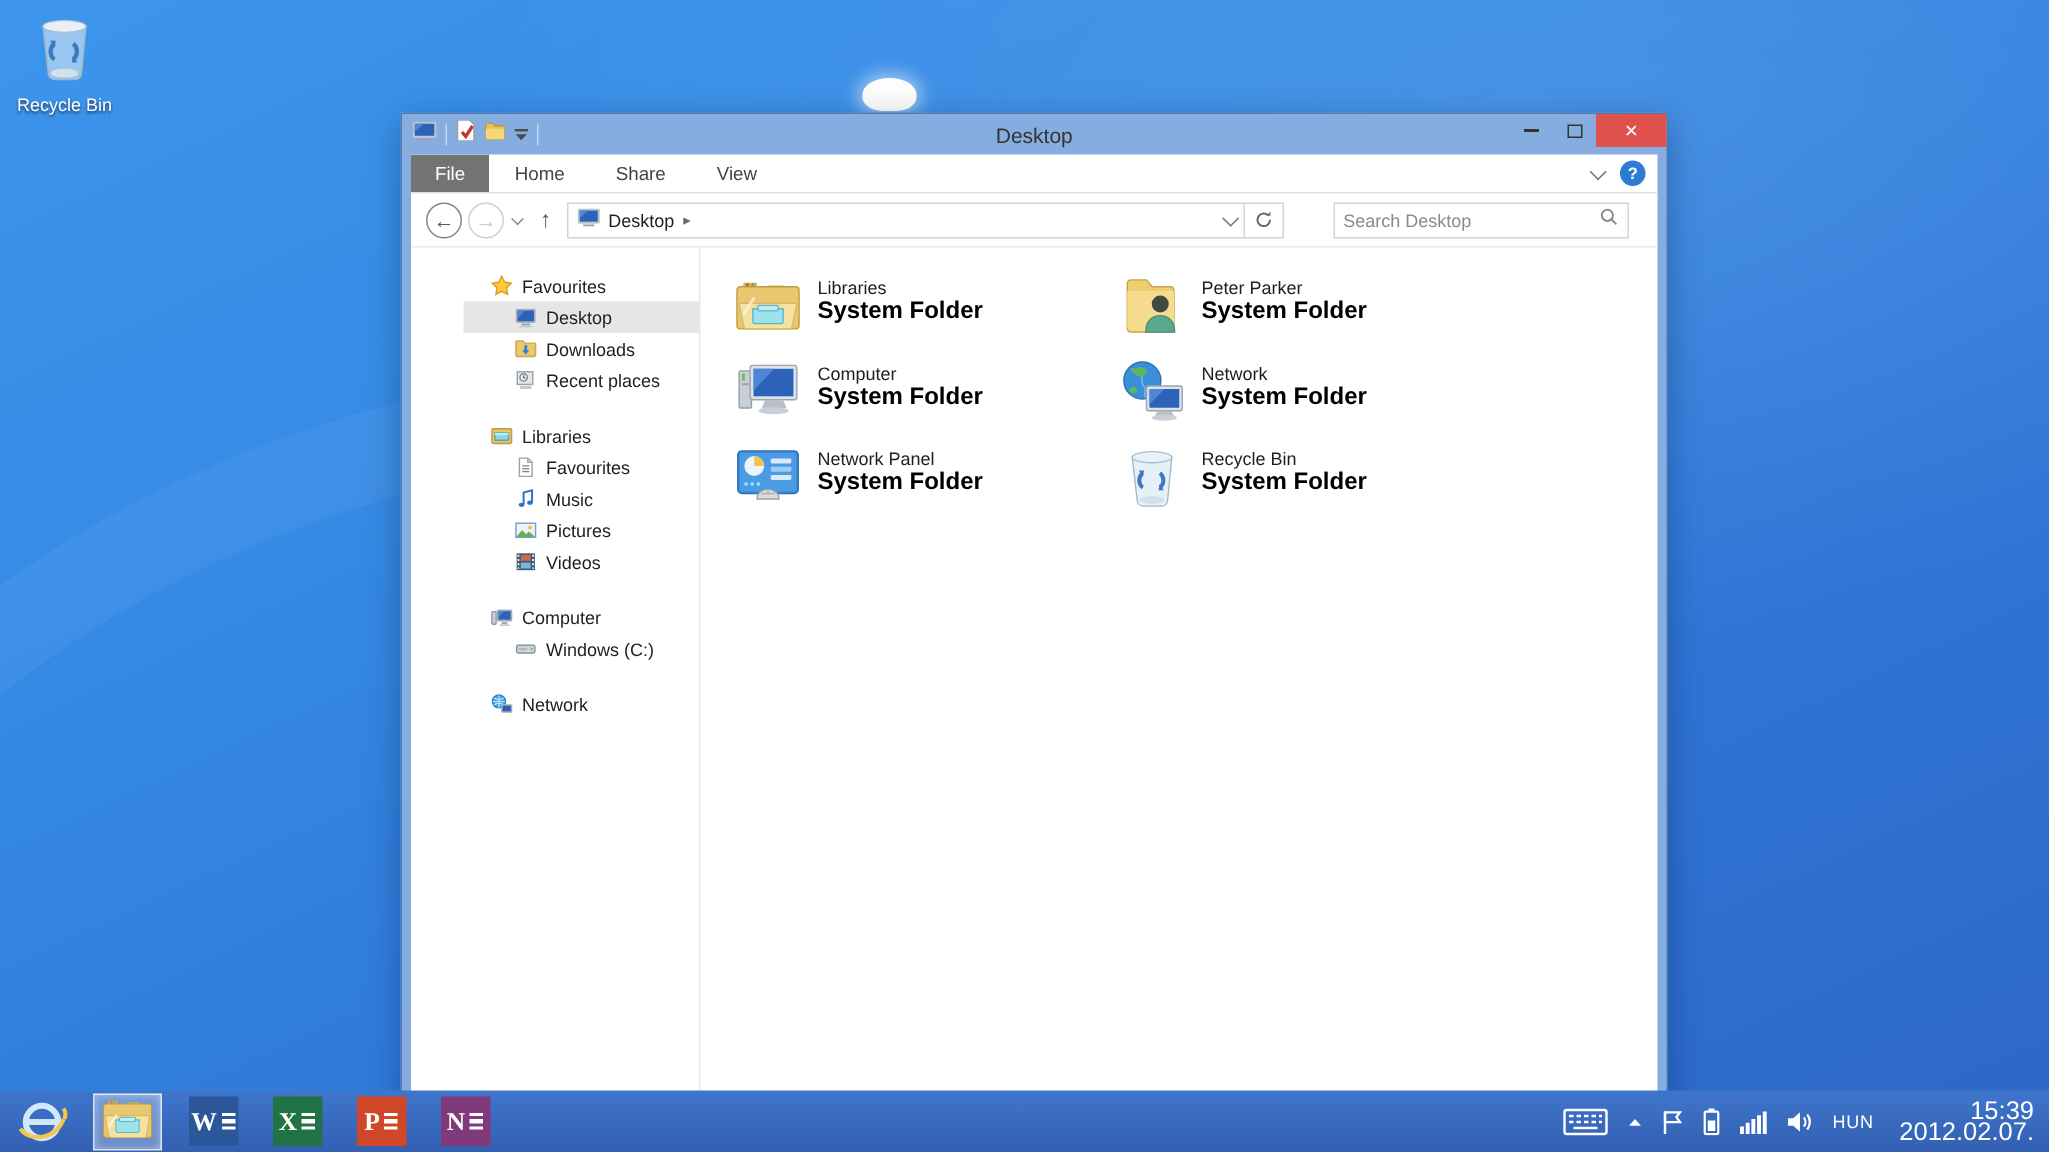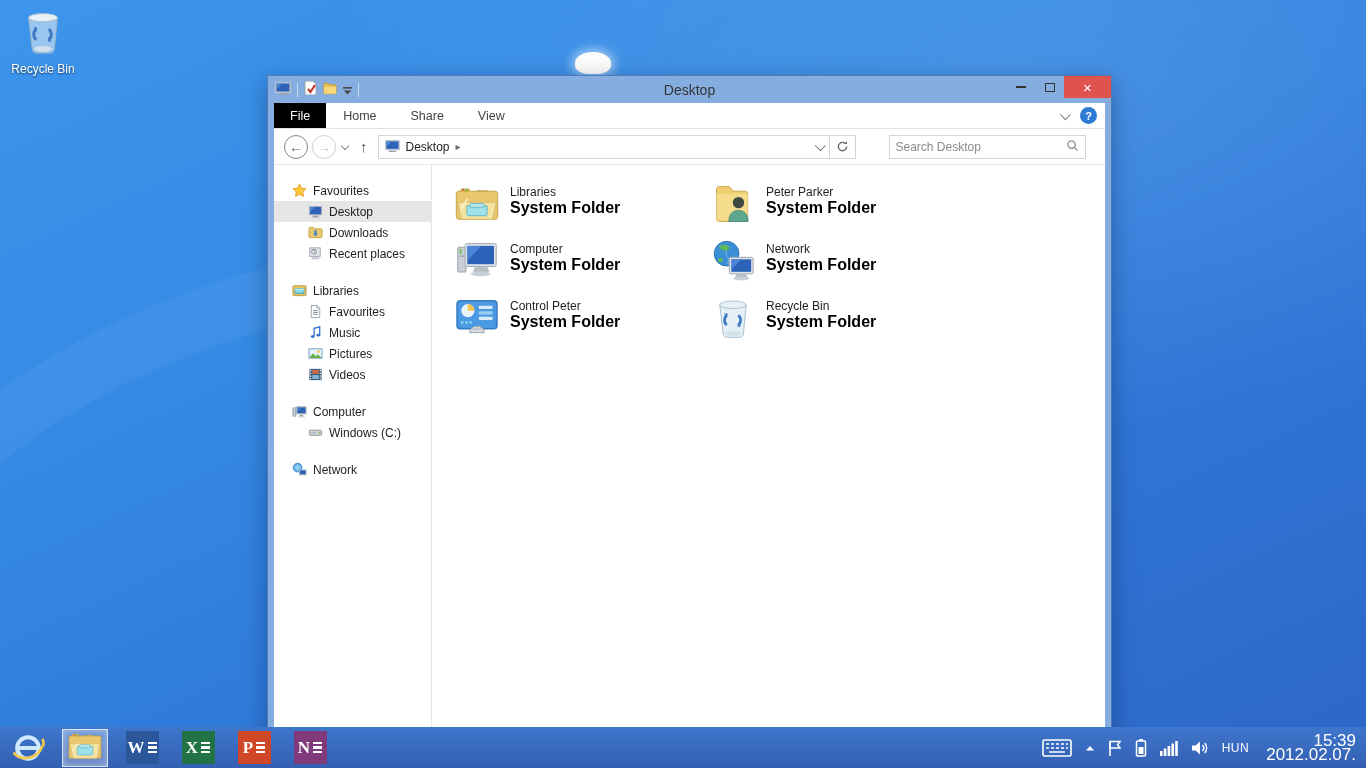--- a/index.html
+++ b/index.html
@@ -28,21 +28,21 @@
   .ctl { width:29px; display:flex; align-items:center; justify-content:center; cursor:default; }
   .ctl .minbar { width:10px; height:2px; background:#333; }
   .ctl .maxbox { width:10px; height:9px; border:1.5px solid #333; }
   .ctl.close { width:47px; background:#E0524E; color:#fff; font-size:15px; line-height:1; }
 
   .client { flex:1; margin:0 6px 6px; background:#fff; display:flex; flex-direction:column; overflow:hidden; }
 
   
   .tabs { height:26px; flex:0 0 26px; display:flex; align-items:stretch; border-bottom:1px solid #E4E4E4; position:relative; }
   .tab { padding:3px 17px; display:flex; align-items:center; font-size:12.5px; color:#444; cursor:default; }
-  .tab.file { background:#000000; color:#fff; padding:0 16px; }
+  .tab.file { background:#737373; color:#fff; padding:0 16px; }
   .ribbon-right { position:absolute; right:8px; top:0; height:100%; display:flex; align-items:center; gap:12px; }
   .chev { width:8px; height:8px; border-right:1.6px solid #777; border-bottom:1.6px solid #777; transform:rotate(45deg) translateY(-2px); }
   .helpbtn { width:17px; height:17px; border-radius:50%; background:#2E7BD6; color:#fff; font-size:11px; font-weight:bold;
       display:flex; align-items:center; justify-content:center; }
 
   
   .navrow { height:36px; flex:0 0 36px; display:flex; align-items:center; padding:0 8px 0 10px; border-bottom:1px solid #EAEAEA; }
   .navbtn { width:24px; height:24px; border-radius:50%; display:flex; align-items:center; justify-content:center;
       font-size:14px; margin-right:4px; }
   .navbtn.back { border:1px solid #848484; color:#5B5B5B; }
@@ -53,21 +53,21 @@
   .addrbox { width:452px; border:1px solid #D4D4D4; display:flex; align-items:center; padding:0 6px; gap:6px; background:#fff; }
   .addrbox .crumb { font-size:12px; color:#1E1E1E; }
   .addrbox .arrow { font-size:10px; color:#6a6a6a; }
   .addrbox .endchev { margin-left:auto; }
   .refbtn { width:26px; border:1px solid #D4D4D4; border-left:none; display:flex; align-items:center; justify-content:center; }
   .searchbox { margin-left:33px; width:197px; height:24px; border:1px solid #D4D4D4; display:flex; align-items:center; padding:0 6px; }
   .searchbox input { border:none; outline:none; flex:1; font-size:12px; color:#333; font-family:inherit; }
   .searchbox input::placeholder { color:#8a8a8a; }
 
   
-  .content { flex:1; display:flex; overflow:hidden; }
+  .content { flex:1; display:flex; overflow:hidden;padding-left:35px; }
   .sidebar { flex:0 0 158px; padding-top:15px; font-size:12px; color:#1E1E1E; border-right:1px solid #E6E6E6; }
   .sgroup { margin-bottom:16px; }
   .side-item { height:21px; display:flex; align-items:center; gap:6px; padding-left:18px; cursor:default; white-space:nowrap; }
   .side-item.child { padding-left:34px; }
   .side-item.selected { background:#E6E6E6; }
   .sicon { width:15px; height:15px; flex:0 0 15px; display:flex; }
   .sicon svg { width:100%; height:100%; }
 
   .main { flex:1; padding:17px 0 0 23px; }
   .filegrid { display:grid; grid-template-columns:256px 256px; row-gap:13px; }
@@ -449,21 +449,21 @@
                   <rect x="26" y="16.5" width="15" height="3.6" rx="1" fill="#9CCEF2"></rect>
                   <rect x="26" y="22.5" width="15" height="3.6" rx="1" fill="#D6EAF9"></rect>
                   <circle cx="8" cy="29" r="1.4" fill="#8FE0F0"></circle>
                   <circle cx="12.5" cy="29" r="1.4" fill="#8FE0F0"></circle>
                   <circle cx="17" cy="29" r="1.4" fill="#8FE0F0"></circle>
                   <path d="M16 40c0-4.5 3.6-7 8-7s8 2.5 8 7z" fill="#D7DBDF" stroke="#9AA2AA"></path>
                   <path d="M24 33v4M19 36h10" stroke="#AEB5BC" fill="none"></path>
                 </svg>
             </span>
             <div class="ftext">
-                <div class="fname">Control Peter</div>
+                <div class="fname">Network Panel</div>
                 <div class="ftype">System Folder</div>
               </div>
           </div>
 
           <div class="file-item">
             <span class="ficon">
               <svg viewBox="0 0 48 50">
                   <path d="M9 10h30l-3.2 33c-.2 2.4-2.2 4-4.5 4h-14c-2.3 0-4.3-1.6-4.5-4z" fill="rgba(215,232,243,.65)" stroke="#9FB6C6"></path>
                   <ellipse cx="24" cy="10" rx="15" ry="4.2" fill="#E9F1F8" stroke="#A8BECB"></ellipse>
                   <ellipse cx="24" cy="42.5" rx="9.5" ry="3" fill="#D4E1EA"></ellipse>

